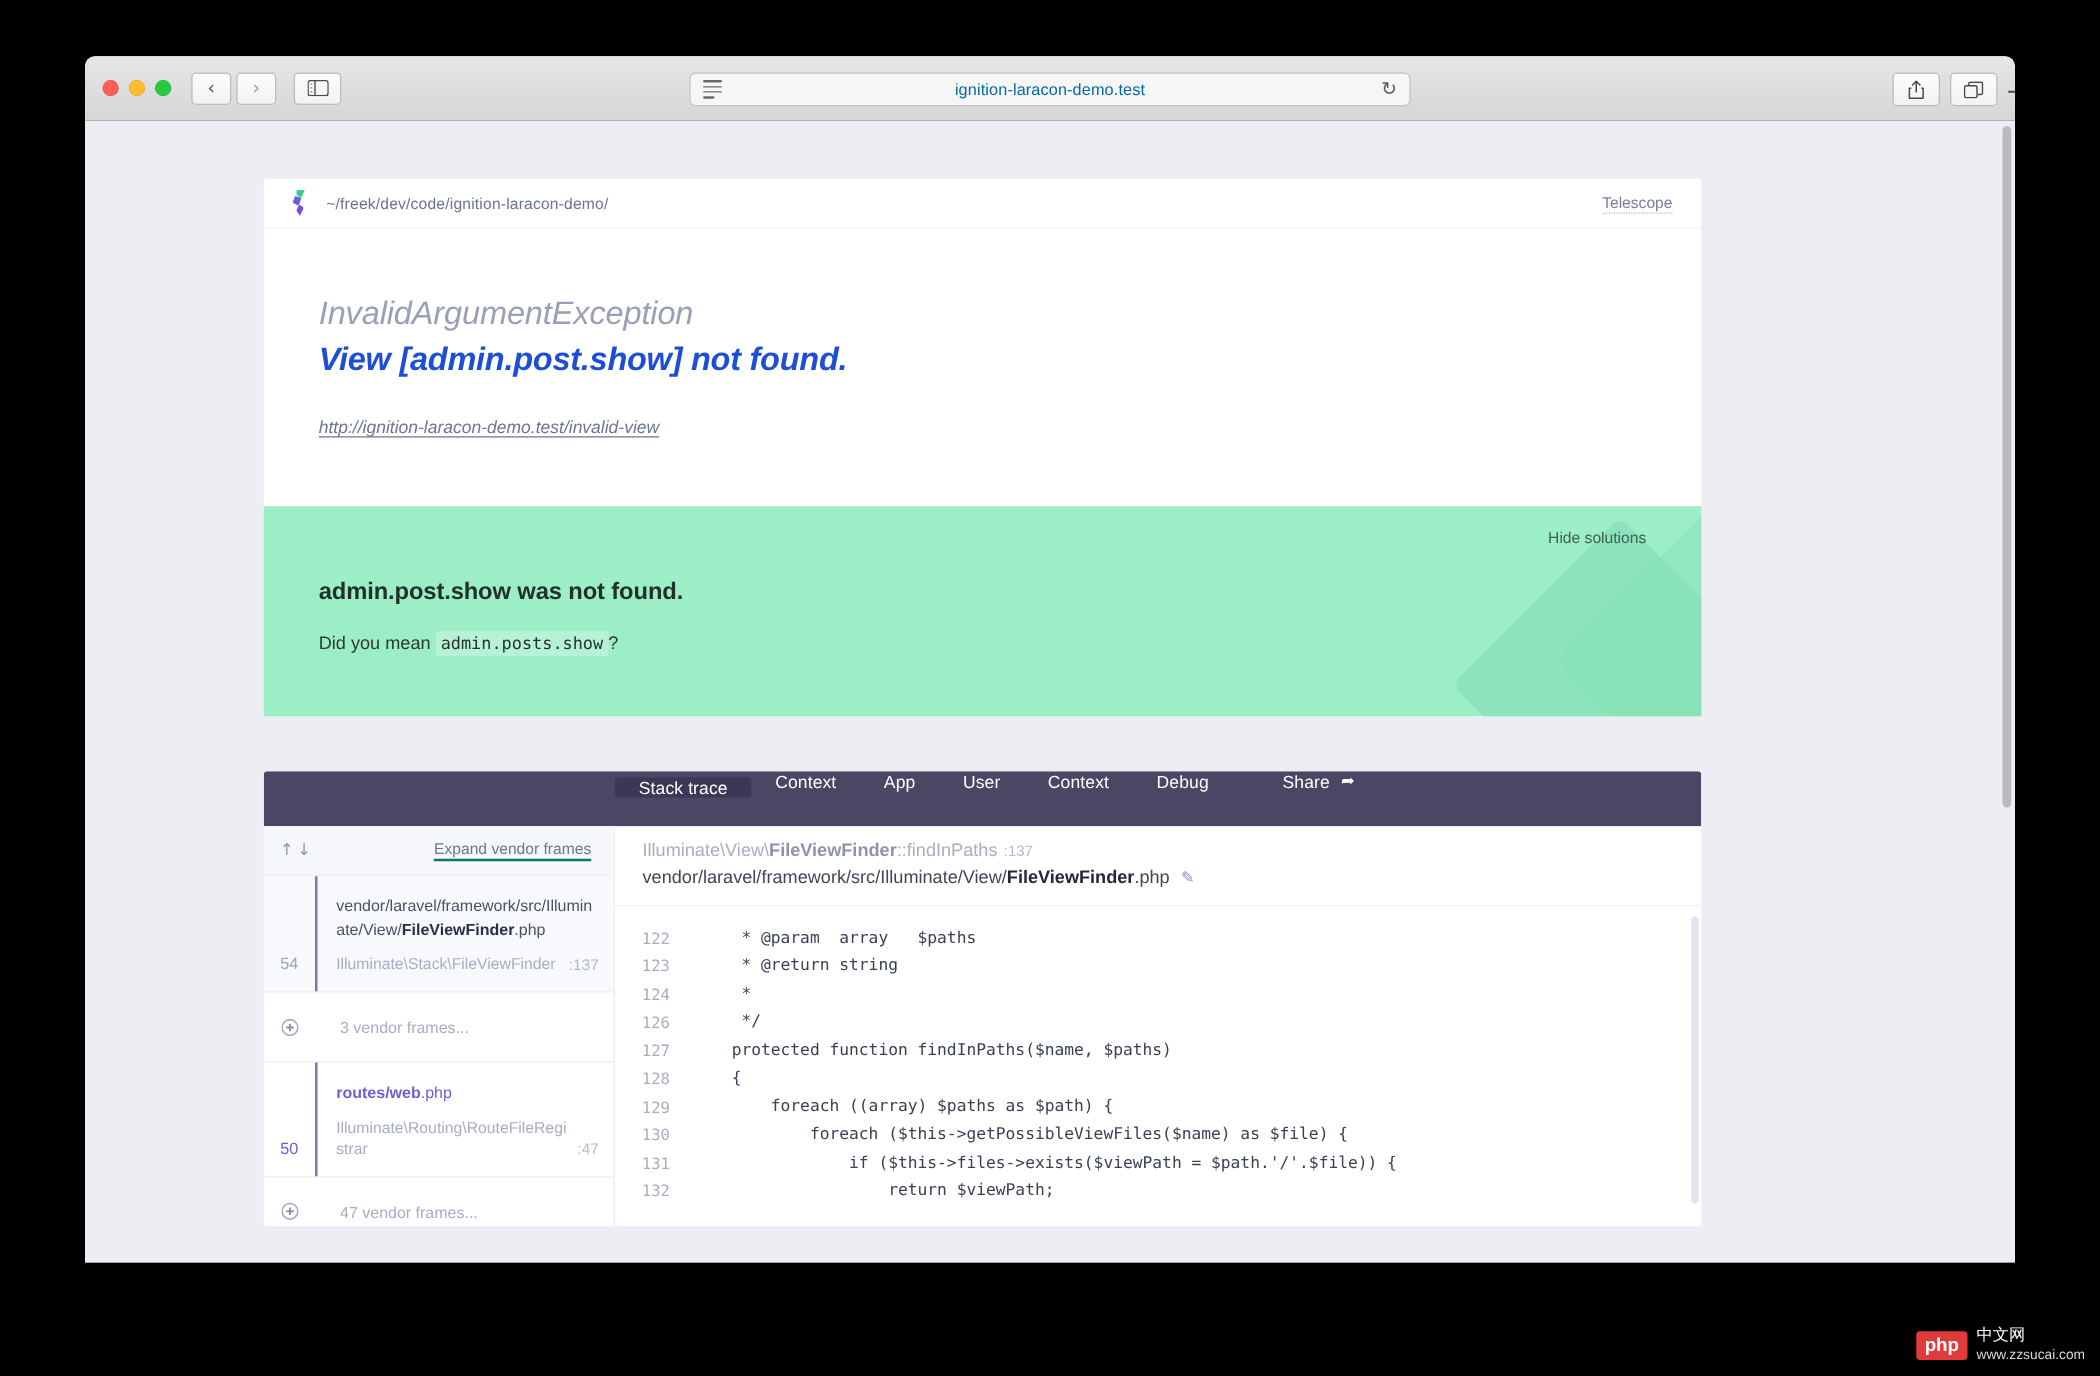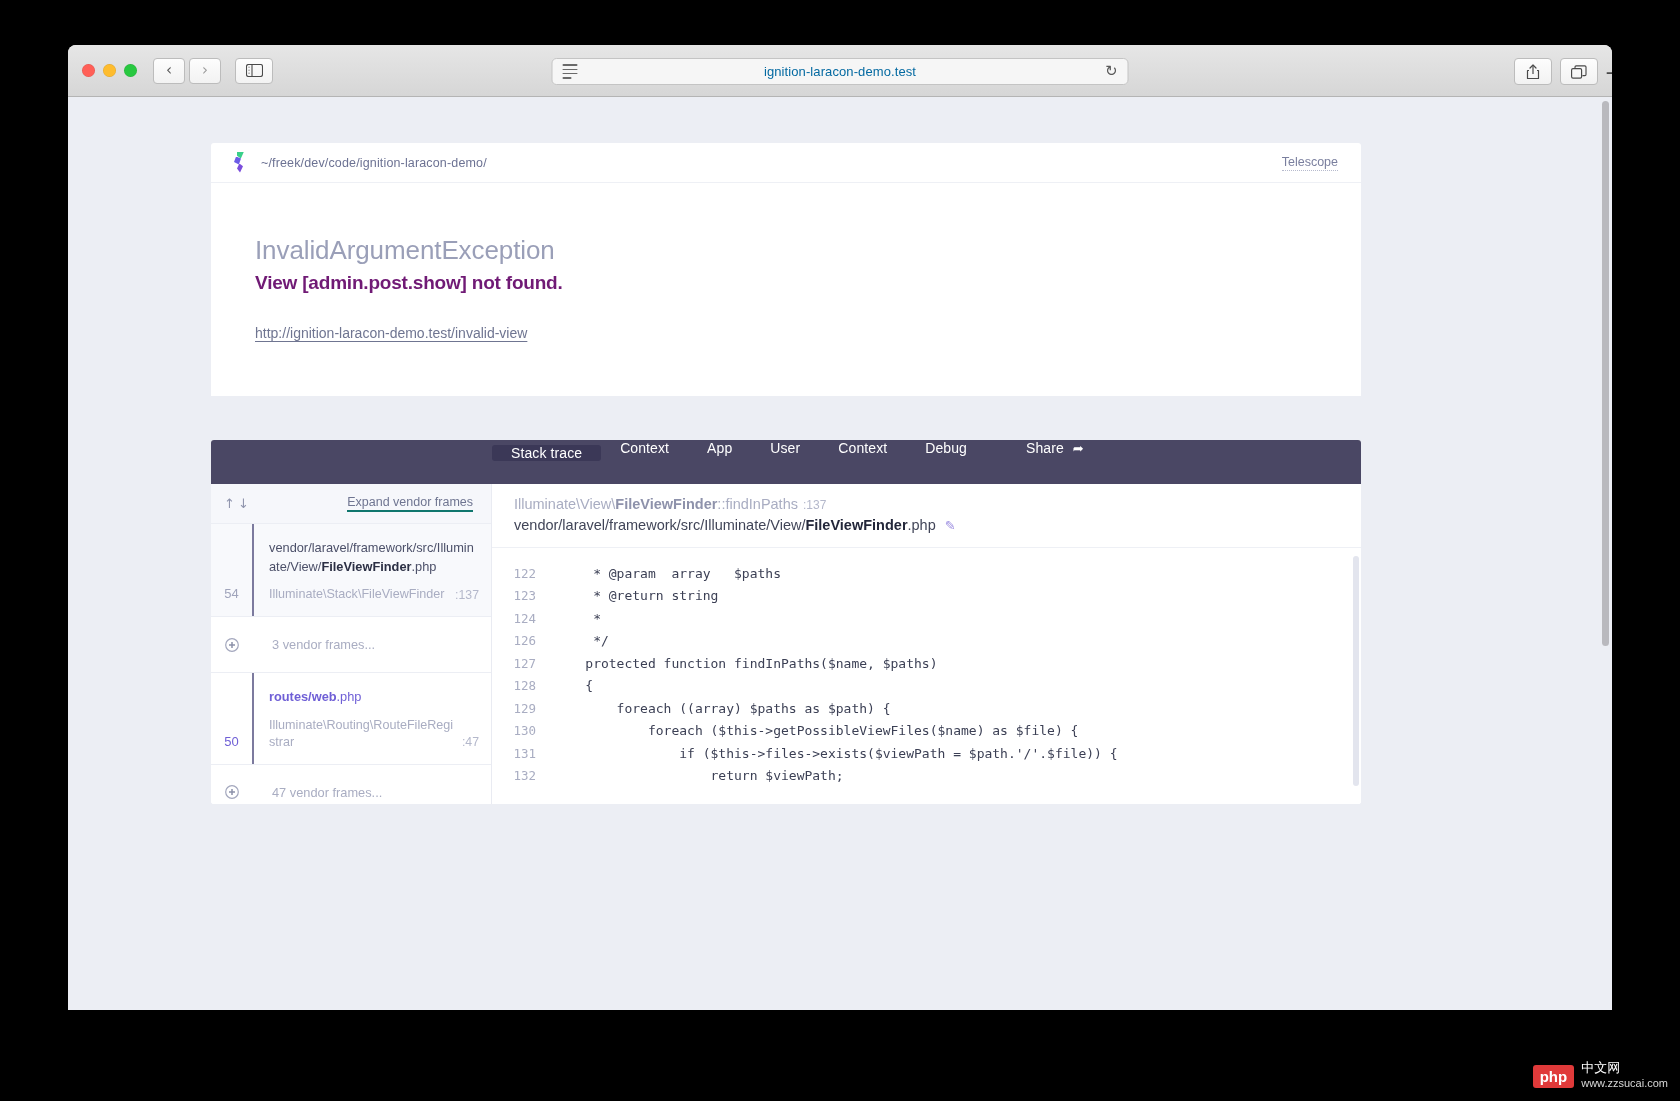--- a/index.html
+++ b/index.html
@@ -225,31 +225,32 @@
     text-decoration: none;
     border-bottom: 1px dotted #b6bacd;
     padding-bottom: 1px;
   }
 
   
   .hero {
     background: #ffffff;
     padding: 52px 44px 54px 44px;
     box-sizing: border-box;
+    font-style: italic;
   }
   .exc-class {
     font-size: 26px;
     color: #9a9fb8;
     font-weight: 400;
     margin: 0 0 6px 0;
     letter-spacing: -0.1px;
   }
   .exc-message {
-    font-size: 19px;
-    color: #701a75;
+    font-size: 26px;
+    color: #1d4ed8;
     font-weight: 700;
     margin: 0 0 30px 0;
     letter-spacing: -0.2px;
   }
   .exc-url {
     font-size: 14px;
     color: #6f7591;
     text-decoration: underline;
     text-underline-offset: 3px;
   }
@@ -636,20 +637,30 @@
         <span class="path-text">~/freek/dev/code/ignition-laracon-demo/</span>
         <a class="telescope" href="#">Telescope</a>
       </div>
 
       <div class="hero">
         <div class="exc-class">InvalidArgumentException</div>
         <div class="exc-message">View [admin.post.show] not found.</div>
         <a class="exc-url" href="#">http://ignition-laracon-demo.test/invalid-view</a>
       </div>
 
+      <div class="solutions">
+        <span class="deco1"></span>
+        <span class="deco2"></span>
+        <a class="hide-solutions" href="#">Hide solutions</a>
+        <div class="sol-title">admin.post.show was not found.</div>
+        <div class="sol-body">
+          <span>Did you mean</span>
+          <code>admin.posts.show</code><span>?</span>
+        </div>
+      </div>
 
       <div class="trace">
 
         <div class="tabs">
           <a class="tab active" href="#">Stack trace</a>
           <a class="tab" href="#">Context</a>
           <a class="tab" href="#">App</a>
           <a class="tab" href="#">User</a>
           <a class="tab" href="#">Context</a>
           <a class="tab" href="#">Debug</a>

